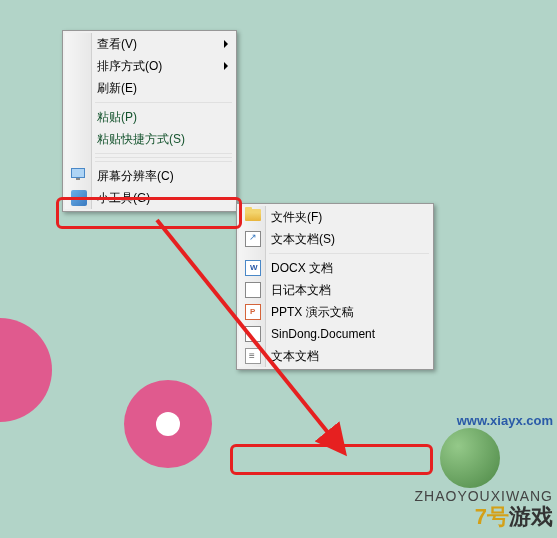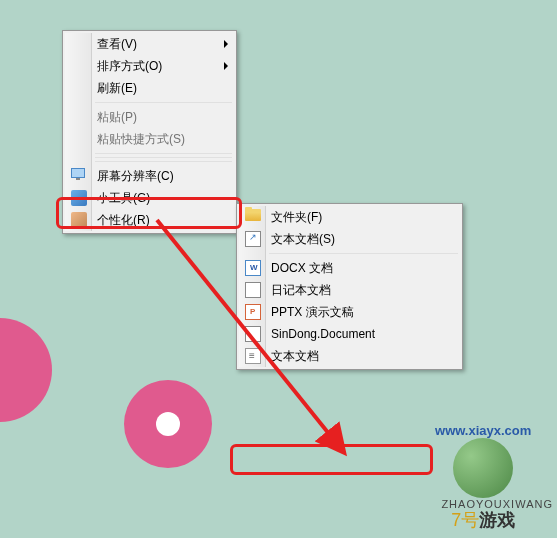--- a/index.html
+++ b/index.html
@@ -13,40 +13,40 @@
       overflow: hidden;
     }
     .menu {
       position: absolute;
       background: #f0f0f0;
       border: 1px solid #979797;
       box-shadow: 2px 2px 4px rgba(0,0,0,0.3);
       padding: 2px;
     }
     .menu1 { left: 62px; top: 22px; width: 175px; margin-top: 8px; }
-    .menu2 { left: 236px; top: 203px; width: 227px; }
+    .menu2 { left: 236px; top: 203px; width: 198px; }
     .icon-col {
       position: absolute;
       left: 2px; top: 2px; bottom: 2px;
       width: 27px;
       background: linear-gradient(to right, #f5f5f5, #e8e8e8);
       border-right: 1px solid #d0d0d0;
     }
     .items { position: relative; }
     .item {
       display: flex;
       align-items: center;
       height: 22px;
       padding-left: 32px;
       padding-right: 20px;
       color: #000;
       position: relative;
       white-space: nowrap;
     }
-    .item.disabled { color: #737373; }
+    .item.disabled { color: #14532d; }
     .sep {
       height: 1px;
       background: #e0e0e0;
       margin: 3px 2px 3px 30px;
     }
     .icon {
       position: absolute;
       left: 6px;
       width: 16px; height: 16px;
       display: flex;
@@ -95,35 +95,35 @@
       content: '';
       position: absolute;
       left: 32px; top: 32px;
       width: 24px; height: 24px;
       background: #fff;
       border-radius: 50%;
     }
     .watermark {
       position: absolute;
       right: 4px; bottom: 6px;
-      text-align: center;
+      text-align: right;
       color: #333;
       z-index: 50;
     }
     .wm-url { font-size: 13px; color: #2a5aa8; font-weight: bold; }
     .wm-globe {
       width: 60px; height: 60px;
       border-radius: 50%;
       background: radial-gradient(circle at 30% 30%, #8fc77e, #3a7a2e);
       margin: 0 auto;
       position: relative;
       opacity: 0.85;
     }
-    .wm-text1 { font-size: 11px; letter-spacing: 1px; color: #444; margin-left: 28px; }
-    .wm-text2 { font-size: 18px; font-weight: normal; color: #333; margin-top: -2px; }
+    .wm-text1 { font-size: 14px; letter-spacing: 1px; color: #444; margin-left: 28px; }
+    .wm-text2 { font-size: 22px; font-weight: bold; color: #333; margin-top: -2px; }
     .wm-text2 span { color: #d4a017; }
     .ico-nvidia { background: #3a3a3a; border-radius: 2px; }
     .ico-nvidia::after { content:''; position:absolute; left:3px; top:6px; width:10px; height:4px; background:#76b900; }
     .ico-monitor { width:14px; height:10px; border:1px solid #4a88c7; background:#aed4f5; top:3px; }
     .ico-monitor::after { content:''; position:absolute; left:4px; bottom:-3px; width:4px; height:2px; background:#888; }
     .ico-gadget { background: linear-gradient(135deg,#6ab0e8,#3a7ac0); border-radius:2px; }
     .ico-person { background: linear-gradient(135deg,#f0b888,#c08858); border-radius:2px; }
     .ico-folder { background: linear-gradient(to bottom,#f3d46e 30%,#e8b43a); border-radius:1px; width:16px; height:12px; top:3px; }
     .ico-folder::before { content:''; position:absolute; top:-2px; left:0; width:7px; height:3px; background:#f3d46e; border-radius:1px 1px 0 0; }
     .ico-shortcut { background:#fff; border:1px solid #888; }
@@ -172,24 +172,20 @@
       <div class="sep"></div>
       <div class="sep"></div>
       <div class="item">
         <div class="icon ico-monitor"></div>
         <span>屏幕分辨率(C)</span>
       </div>
       <div class="item">
         <div class="icon ico-gadget"></div>
         <span>小工具(G)</span>
       </div>
-      <div class="item">
-        <div class="icon ico-person"></div>
-        <span>个性化(R)</span>
-      </div>
     </div>
 </div>
 
 <div class="menu menu2">
   <div class="icon-col"></div>
   <div class="items" id="menu2-items">
       <div class="item">
         <div class="icon ico-folder"></div>
         <span>文件夹(F)</span>
       </div>

